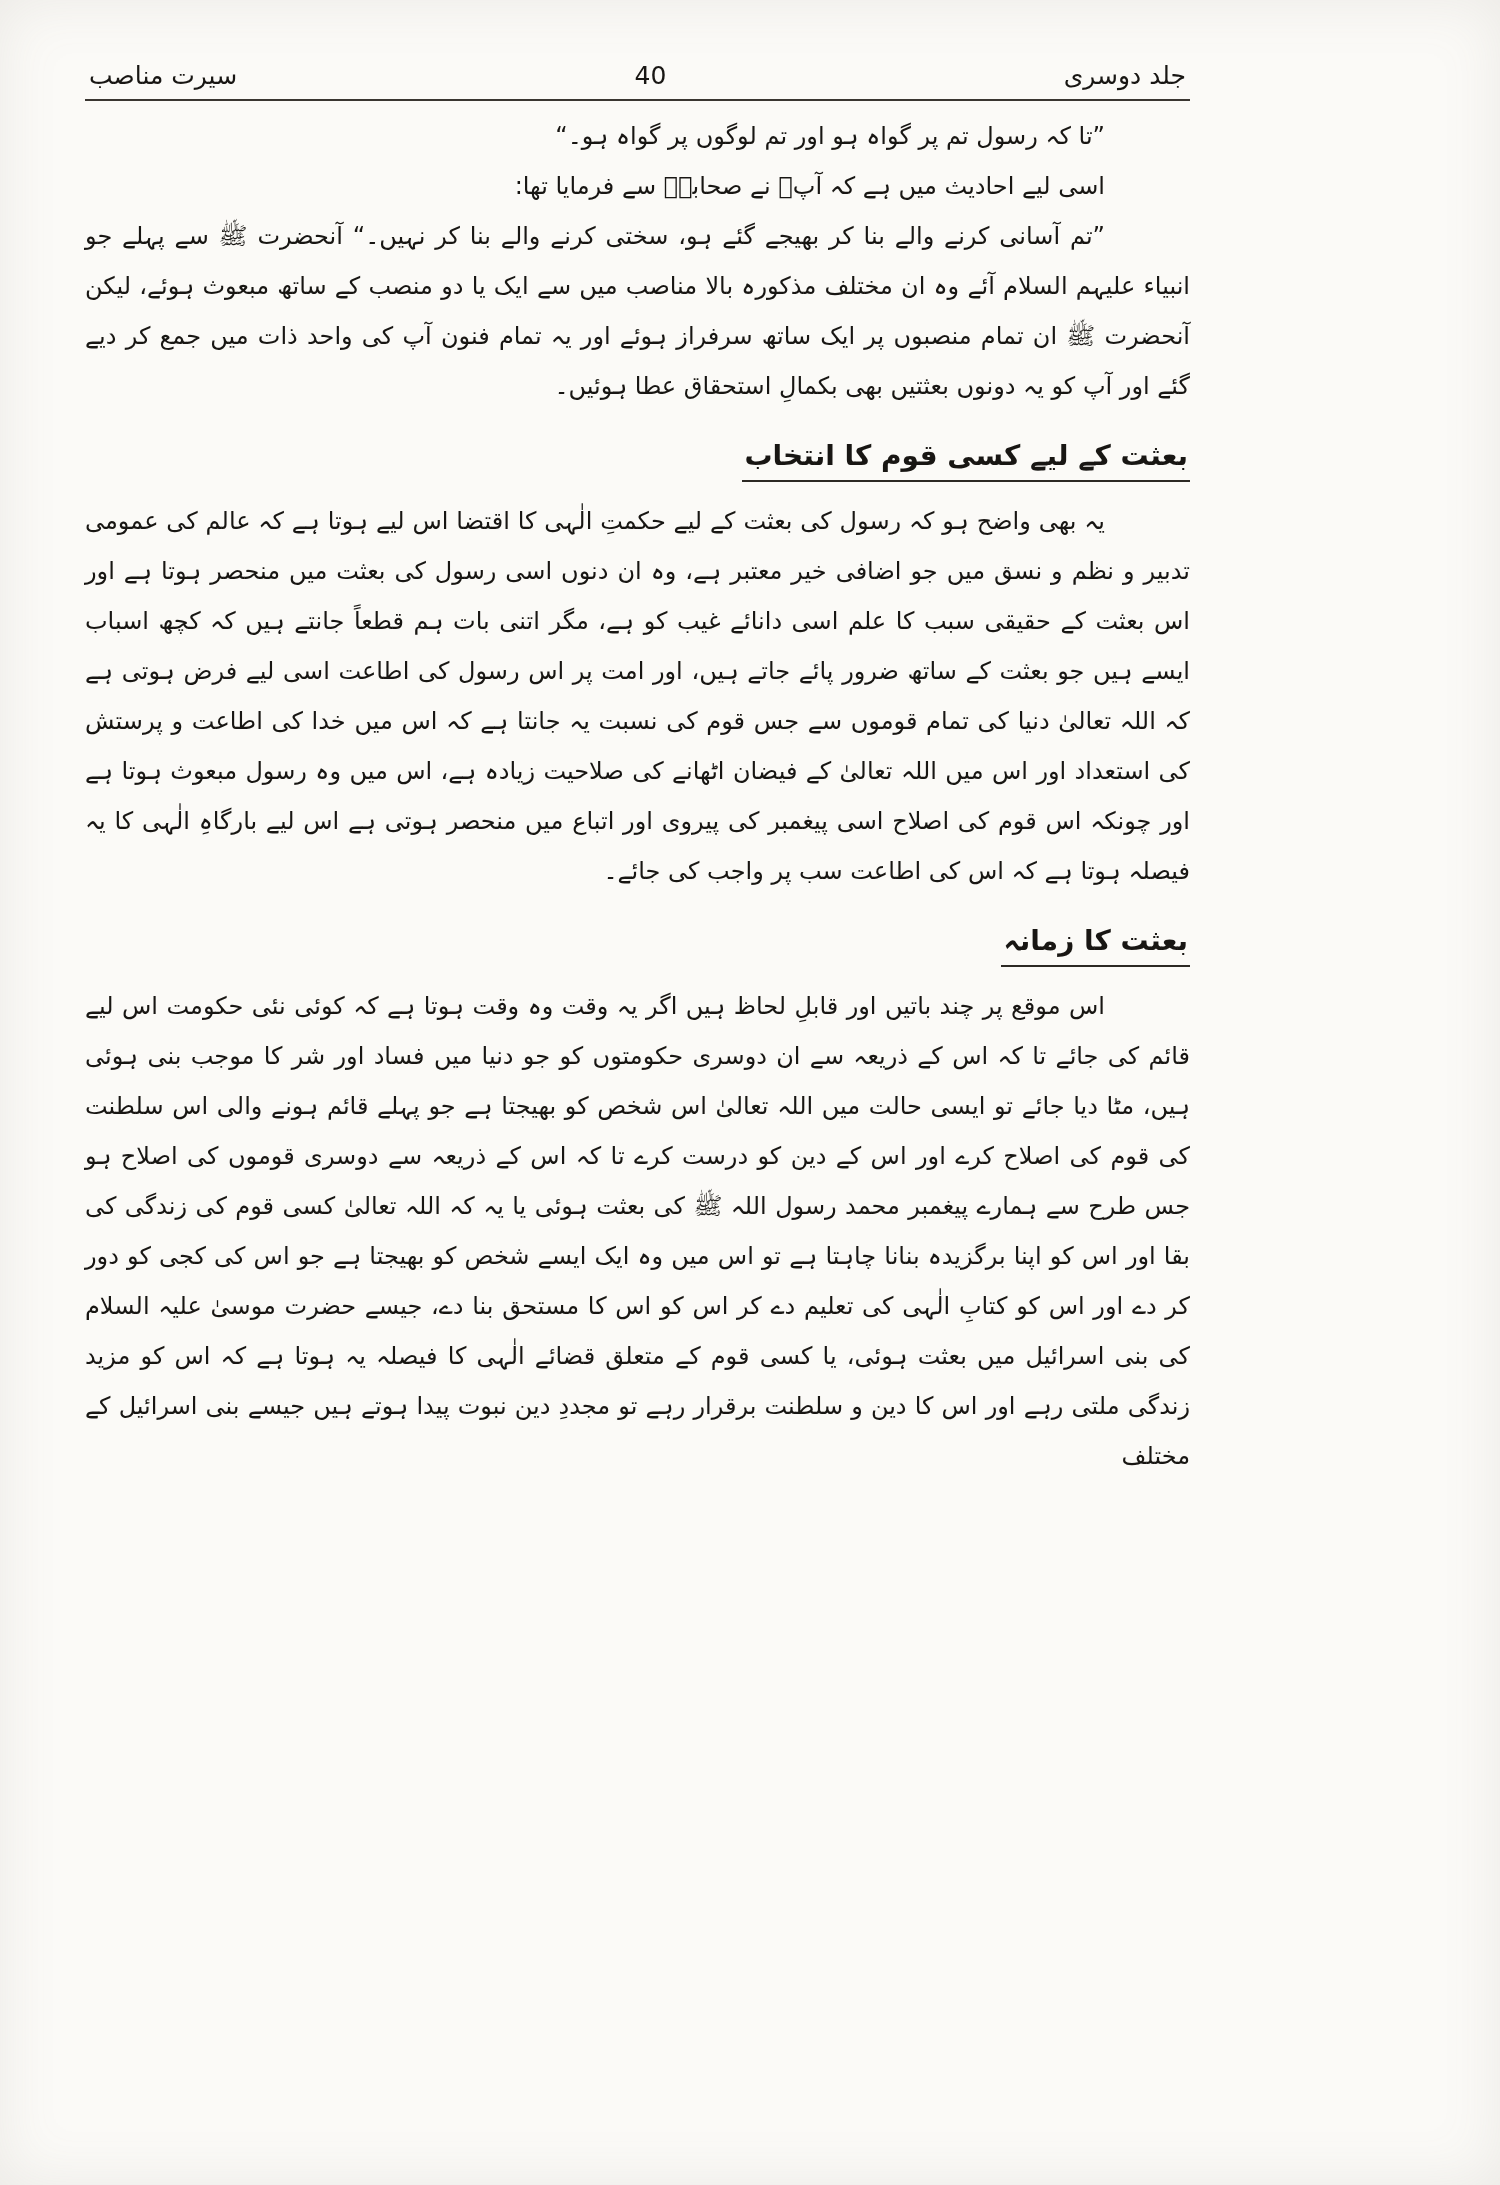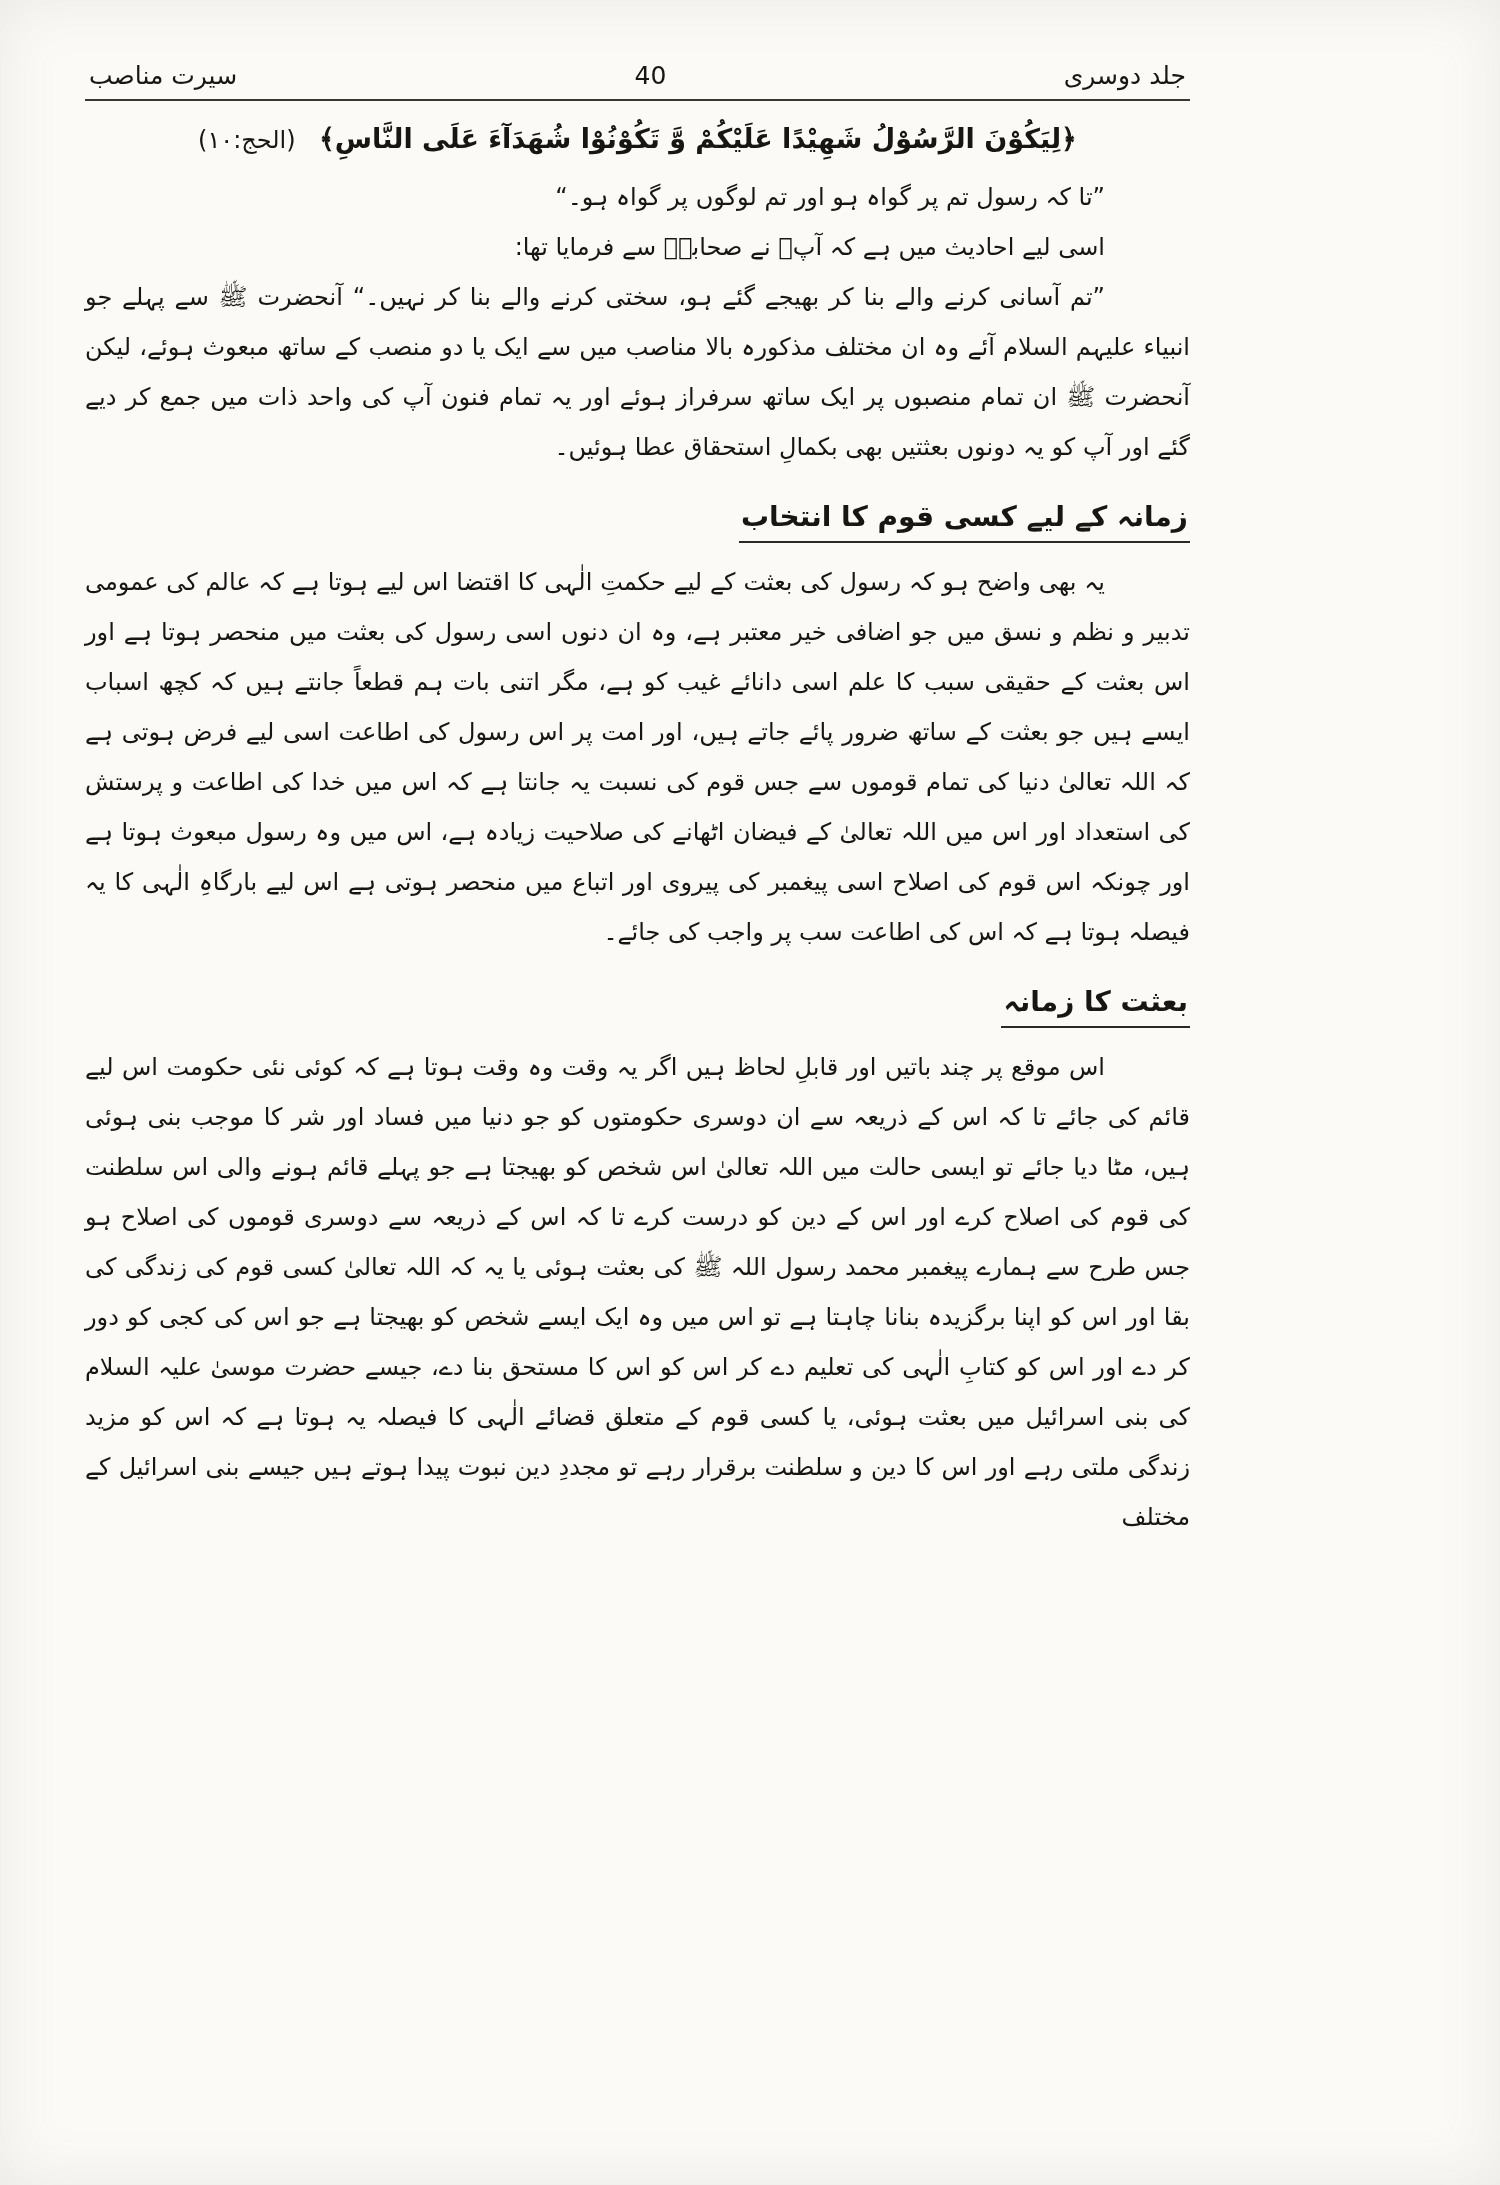--- a/index.html
+++ b/index.html
@@ -81,33 +81,29 @@
 
     <div class="header-row">
       <span>جلد دوسری</span>
       <span>40</span>
       <span>سیرت مناصب</span>
     </div>
 
     <hr class="header-rule">
 
 
-    <div class="verse-line">
-      <span>﴿لِیَکُوْنَ الرَّسُوْلُ شَهِیْدًا عَلَیْکُمْ وَّ تَکُوْنُوْا شُهَدَآءَ عَلَی النَّاسِ﴾</span>
-      <span class="verse-ref">(الحج:۱۰)</span>
-    </div>
 
     <p class="para quote">”تا کہ رسول تم پر گواہ ہو اور تم لوگوں پر گواہ ہو۔“</p>
 
     <p class="para">اسی لیے احادیث میں ہے کہ آپؐ نے صحابہؓ سے فرمایا تھا:</p>
 
     <p class="para">”تم آسانی کرنے والے بنا کر بھیجے گئے ہو، سختی کرنے والے بنا کر نہیں۔“ آنحضرت ﷺ سے پہلے جو انبیاء علیہم السلام آئے وہ ان مختلف مذکورہ بالا مناصب میں سے ایک یا دو منصب کے ساتھ مبعوث ہوئے، لیکن آنحضرت ﷺ ان تمام منصبوں پر ایک ساتھ سرفراز ہوئے اور یہ تمام فنون آپ کی واحد ذات میں جمع کر دیے گئے اور آپ کو یہ دونوں بعثتیں بھی بکمالِ استحقاق عطا ہوئیں۔</p>
 
     <div class="section-heading">
-      <span>زمانہ کے لیے کسی قوم کا انتخاب</span>
+      <span>بعثت کے لیے کسی قوم کا انتخاب</span>
     </div>
 
     <p class="para">یہ بھی واضح ہو کہ رسول کی بعثت کے لیے حکمتِ الٰہی کا اقتضا اس لیے ہوتا ہے کہ عالم کی عمومی تدبیر و نظم و نسق میں جو اضافی خیر معتبر ہے، وہ ان دنوں اسی رسول کی بعثت میں منحصر ہوتا ہے اور اس بعثت کے حقیقی سبب کا علم اسی دانائے غیب کو ہے، مگر اتنی بات ہم قطعاً جانتے ہیں کہ کچھ اسباب ایسے ہیں جو بعثت کے ساتھ ضرور پائے جاتے ہیں، اور امت پر اس رسول کی اطاعت اسی لیے فرض ہوتی ہے کہ اللہ تعالیٰ دنیا کی تمام قوموں سے جس قوم کی نسبت یہ جانتا ہے کہ اس میں خدا کی اطاعت و پرستش کی استعداد اور اس میں اللہ تعالیٰ کے فیضان اٹھانے کی صلاحیت زیادہ ہے، اس میں وہ رسول مبعوث ہوتا ہے اور چونکہ اس قوم کی اصلاح اسی پیغمبر کی پیروی اور اتباع میں منحصر ہوتی ہے اس لیے بارگاہِ الٰہی کا یہ فیصلہ ہوتا ہے کہ اس کی اطاعت سب پر واجب کی جائے۔</p>
 
     <div class="section-heading">
       <span>بعثت کا زمانہ</span>
     </div>
 
     <p class="para">اس موقع پر چند باتیں اور قابلِ لحاظ ہیں اگر یہ وقت وہ وقت ہوتا ہے کہ کوئی نئی حکومت اس لیے قائم کی جائے تا کہ اس کے ذریعہ سے ان دوسری حکومتوں کو جو دنیا میں فساد اور شر کا موجب بنی ہوئی ہیں، مٹا دیا جائے تو ایسی حالت میں اللہ تعالیٰ اس شخص کو بھیجتا ہے جو پہلے قائم ہونے والی اس سلطنت کی قوم کی اصلاح کرے اور اس کے دین کو درست کرے تا کہ اس کے ذریعہ سے دوسری قوموں کی اصلاح ہو جس طرح سے ہمارے پیغمبر محمد رسول اللہ ﷺ کی بعثت ہوئی یا یہ کہ اللہ تعالیٰ کسی قوم کی زندگی کی بقا اور اس کو اپنا برگزیدہ بنانا چاہتا ہے تو اس میں وہ ایک ایسے شخص کو بھیجتا ہے جو اس کی کجی کو دور کر دے اور اس کو کتابِ الٰہی کی تعلیم دے کر اس کو اس کا مستحق بنا دے، جیسے حضرت موسیٰ علیہ السلام کی بنی اسرائیل میں بعثت ہوئی، یا کسی قوم کے متعلق قضائے الٰہی کا فیصلہ یہ ہوتا ہے کہ اس کو مزید زندگی ملتی رہے اور اس کا دین و سلطنت برقرار رہے تو مجددِ دین نبوت پیدا ہوتے ہیں جیسے بنی اسرائیل کے مختلف</p>
 

